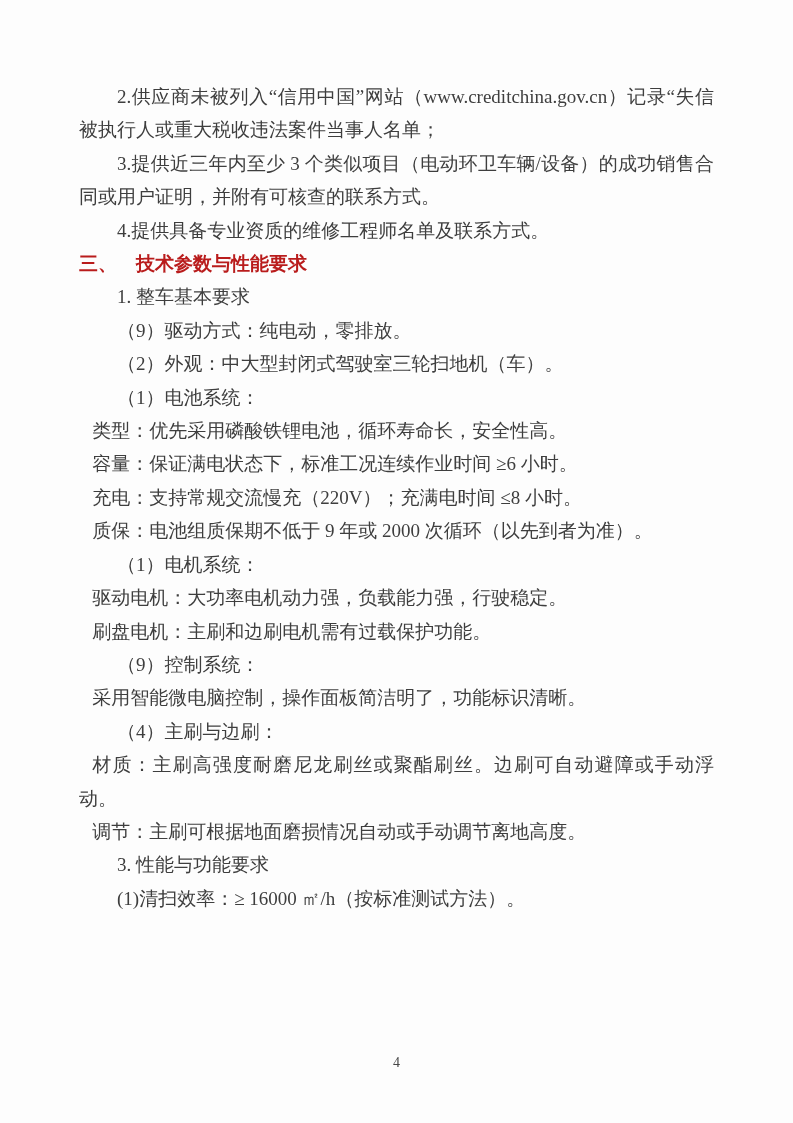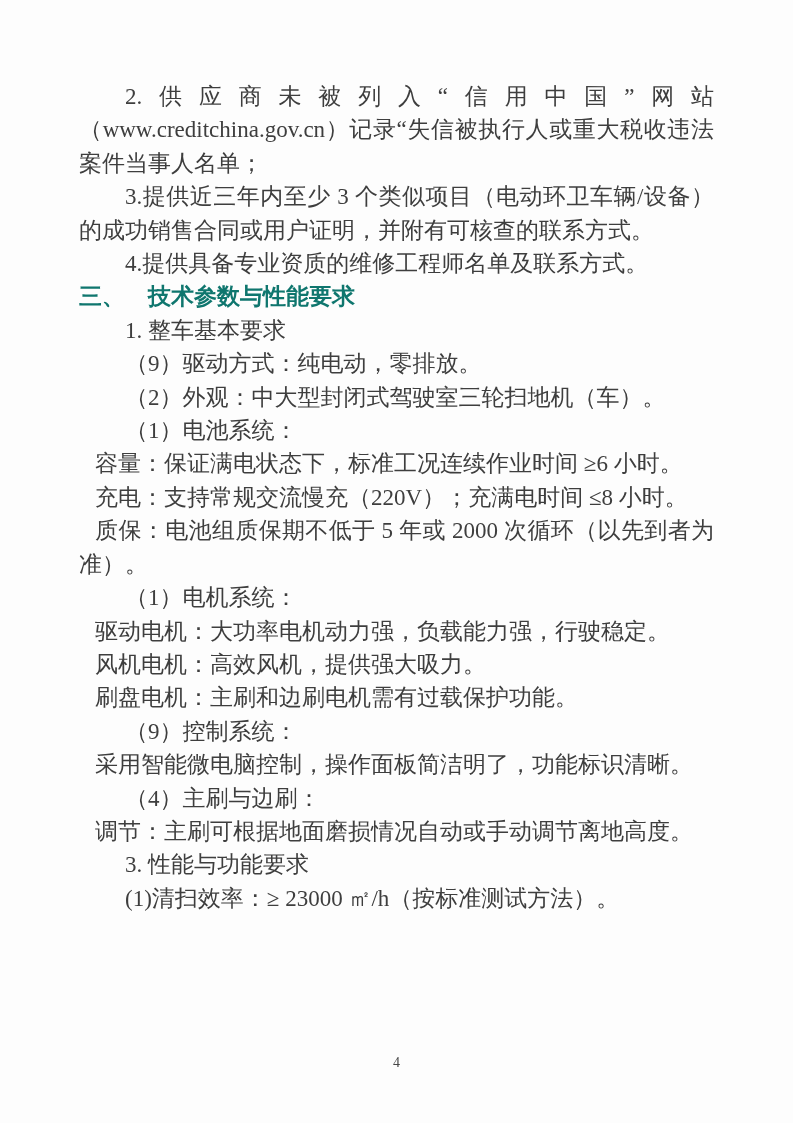--- a/index.html
+++ b/index.html
@@ -13,39 +13,39 @@
     height: 1123px;
     background: #fdfdfd;
     overflow: hidden;
     font-family: "Liberation Serif", "DejaVu Serif", serif;
   }
   .content {
     position: absolute;
     left: 79px;
     top: 80px;
     width: 635px;
-    font-size: 23px;
+    font-size: 19px;
     line-height: 33.4px;
     color: #3e3e3e;
     text-align: justify;
   }
   .para {
     margin: 0;
     padding: 0;
   }
   .body-indent {
     text-indent: 2em;
   }
   .label {
     text-indent: 0.7em;
   }
   .heading {
     font-weight: bold;
     text-indent: 0;
-    color: #0f766e;
+    color: #b91c1c;
   }
   .footer {
     position: absolute;
     top: 1049px;
     left: 0;
     width: 100%;
     text-align: center;
     font-size: 14px;
     line-height: 28px;
     color: #474747;
@@ -57,28 +57,29 @@
 <div class="page">
   <div class="content" id="content">
       <p class="para body-indent">2.供应商未被列入“信用中国”网站（www.creditchina.gov.cn）记录“失信被执行人或重大税收违法案件当事人名单；</p>
       <p class="para body-indent">3.提供近三年内至少 3 个类似项目（电动环卫车辆/设备）的成功销售合同或用户证明，并附有可核查的联系方式。</p>
       <p class="para body-indent">4.提供具备专业资质的维修工程师名单及联系方式。</p>
       <p class="para heading">三、　技术参数与性能要求</p>
       <p class="para body-indent">1. 整车基本要求</p>
       <p class="para body-indent">（9）驱动方式：纯电动，零排放。</p>
       <p class="para body-indent">（2）外观：中大型封闭式驾驶室三轮扫地机（车）。</p>
       <p class="para body-indent">（1）电池系统：</p>
+      <p class="para label">类型：优先采用磷酸铁锂电池，循环寿命长，安全性高。</p>
       <p class="para label">容量：保证满电状态下，标准工况连续作业时间 ≥6 小时。</p>
       <p class="para label">充电：支持常规交流慢充（220V）；充满电时间 ≤8 小时。</p>
-      <p class="para label">质保：电池组质保期不低于 5 年或 2000 次循环（以先到者为准）。</p>
+      <p class="para label">质保：电池组质保期不低于 9 年或 2000 次循环（以先到者为准）。</p>
       <p class="para body-indent">（1）电机系统：</p>
       <p class="para label">驱动电机：大功率电机动力强，负载能力强，行驶稳定。</p>
-      <p class="para label">风机电机：高效风机，提供强大吸力。</p>
       <p class="para label">刷盘电机：主刷和边刷电机需有过载保护功能。</p>
       <p class="para body-indent">（9）控制系统：</p>
       <p class="para label">采用智能微电脑控制，操作面板简洁明了，功能标识清晰。</p>
       <p class="para body-indent">（4）主刷与边刷：</p>
+      <p class="para label">材质：主刷高强度耐磨尼龙刷丝或聚酯刷丝。边刷可自动避障或手动浮动。</p>
       <p class="para label">调节：主刷可根据地面磨损情况自动或手动调节离地高度。</p>
       <p class="para body-indent">3. 性能与功能要求</p>
-      <p class="para body-indent">(1)清扫效率：≥  23000 ㎡/h（按标准测试方法）。</p>
+      <p class="para body-indent">(1)清扫效率：≥  16000 ㎡/h（按标准测试方法）。</p>
     </div>
   <div class="footer">4</div>
 </div>
 
 </body></html>

